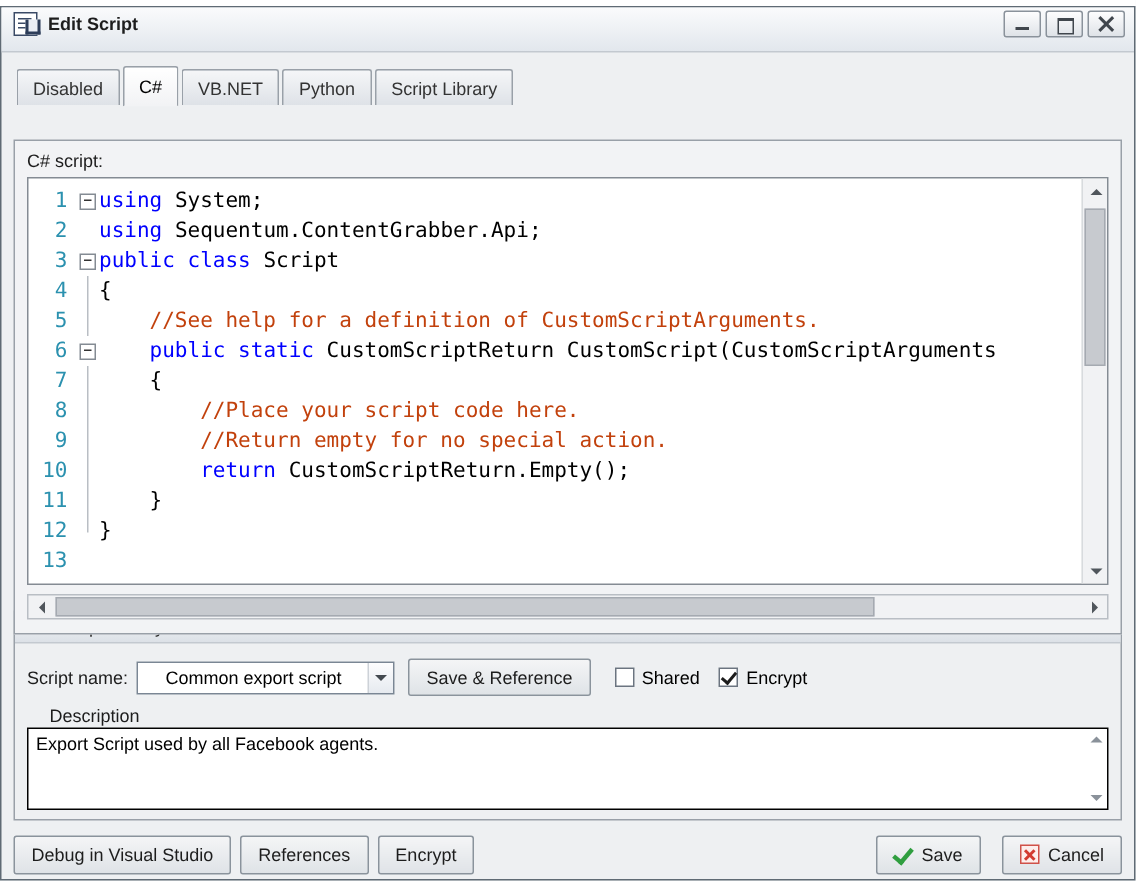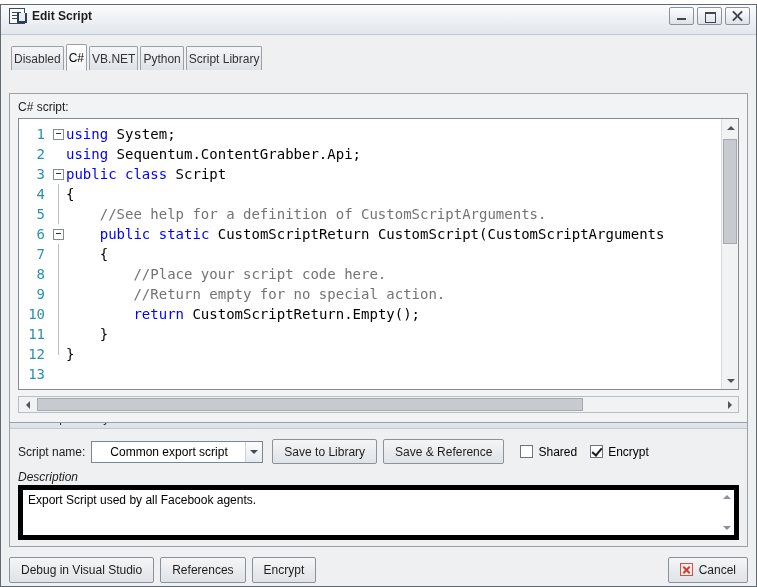--- a/index.html
+++ b/index.html
@@ -32,21 +32,21 @@
   .winbtn.min::after { content:""; position:absolute; left:7px; bottom:4px; width:9px; height:2px; background:#40464d; }
   .winbtn.max::after { content:""; position:absolute; left:7px; top:4px; width:9px; height:8px; border:1px solid #40464d; border-top-width:2px; }
   .winbtn.cls::before, .winbtn.cls::after {
     content:""; position:absolute; left:5px; top:7px; width:13px; height:2px; background:#40464d; }
   .winbtn.cls::before { transform: rotate(45deg); }
   .winbtn.cls::after  { transform: rotate(-45deg); }
 
   
   .tabstrip { position: absolute; left: 10px; top: 38px; height: 27px; display: flex; align-items: flex-end; z-index: 3; }
   .tab {
-    height: 24px; padding: 0 2px; margin-right: 2px;
+    height: 24px; padding: 0 10px; margin-right: 2px;
     display: flex; align-items: center; font-size: 12px; color: #333;
     background: linear-gradient(#f5f6f8, #dee2e7);
     border: 1px solid #99a0a8; border-bottom: none; border-radius: 2px 2px 0 0;
   }
   .tab.active {
     height: 27px; margin-bottom: -1px; color: #000;
     background: linear-gradient(#ffffff, #f2f3f5);
     border: 1px solid #99a0a8; border-bottom: 1px solid #f2f3f5;
   }
 
@@ -65,21 +65,21 @@
   .crow { height: 20px; display: flex; align-items: center; white-space: pre; }
   .ln { display: inline-block; width: 32px; text-align: right; padding-right: 6px; flex: 0 0 32px;
         font-family: "DejaVu Sans Mono", monospace; font-size: 14px; color: #2b91af; }
   .fold { position: relative; width: 15px; height: 20px; flex: 0 0 15px; display: flex; align-items: center; justify-content: center; }
   .fold.fbox::before { content:""; width: 9px; height: 9px; border: 1px solid #848b93; background: #fff; }
   .fold.fbox::after { content:""; position: absolute; left: 5px; top: 9px; width: 5px; height: 1px; background: #333; }
   .fold.g-mid { background: linear-gradient(#b9bec4,#b9bec4) 50% 0/1px 100% no-repeat; }
   .fold.g-end { background: linear-gradient(#b9bec4,#b9bec4) 50% 0/1px 55% no-repeat; }
   .code { font-family: "DejaVu Sans Mono", monospace; font-size: 14px; white-space: pre; overflow: hidden; }
   .tok-k { color: #0000ff; }
-  .tok-c { color: #737373; }
+  .tok-c { color: #c2410c; }
   .tok-p { color: #000000; }
 
   
   .vscroll {
     position: absolute; top: 0; right: 0; bottom: 0; width: 17px;
     background: #f1f2f4; border-left: 1px solid #d8dbde;
   }
   .hscroll {
     position: absolute; left: 8px; right: 8px; top: 302px; height: 17px;
     background: #f1f2f4; border: 1px solid #b9bec4;
@@ -122,24 +122,24 @@
     font-family: "Liberation Sans", sans-serif; display: inline-flex; align-items: center; gap: 6px;
   }
   .lib-row .btn { margin-right: 6px; }
   .btn.ref { margin-right: 16px; }
 
   .checkbox { display: inline-flex; align-items: flex-start; gap: 5px; margin-right: 13px; }
   .box { position: relative; width: 13px; height: 13px; border: 1px solid #6b7480; background: #fff; }
   .box.checked::after { content:""; position: absolute; left: 3px; top: 0px; width: 4px; height: 8px;
     border: solid #1c1c1c; border-width: 0 2px 2px 0; transform: rotate(40deg); }
 
-  .desc-label { position: absolute; left: 8px; top: 62px; font-size: 12px; color: #1d1d1d; font-style: italic; }
+  .desc-label { position: absolute; left: 23px; top: 62px; font-size: 12px; color: #1d1d1d; }
   .desc-box {
     position: absolute; left: 8px; right: 8px; top: 77px; height: 55px;
-    background: #fff; border: 5px solid #000000;
+    background: #fff; border: 1px solid #000000;
   }
   .desc-text { position: absolute; left: 5px; top: 3px; right: 18px; font-size: 12px; color: #000; }
   .desc-scroll { position: absolute; right: 0; top: 0; bottom: 0; width: 14px; }
   .mini-arrow { position: absolute; right: 3px; width: 0; height: 0; border: 4px solid transparent; }
   .mini-up { top: 3px; border-bottom-color: #8a919a; margin-top: -2px; }
   .mini-dn { bottom: 3px; border-top-color: #8a919a; margin-bottom: -2px; }
 
   
   .footer { position: absolute; left: 8px; right: 8px; top: 551px; height: 27px; display: flex; align-items: center; }
   .footer .left  { display: flex; gap: 6px; }
@@ -214,21 +214,20 @@
       <span>C# Script Library</span>
       <span class="chev"></span>
     </div>
 
     <div class="lib-row">
       <span class="lbl">Script name:</span>
       <div class="combo">
         <span>Common export script</span>
         <span class="combo-btn"></span>
       </div>
-      <button class="btn">Save to Library</button>
       <button class="btn ref">Save &amp; Reference</button>
       <span class="checkbox">
         <span class="box"></span>
         <span>Shared</span>
       </span>
       <span class="checkbox">
         <span class="box checked"></span>
         <span>Encrypt</span>
       </span>
     </div>
@@ -244,19 +243,23 @@
   </div>
 
   <div class="footer">
     <div class="left">
       <button class="btn">Debug in Visual Studio</button>
       <button class="btn">References</button>
       <button class="btn">Encrypt</button>
     </div>
     <div class="right">
       <button class="btn">
+        <span class="icon-check"></span>
+        <span>Save</span>
+      </button>
+      <button class="btn">
         <span class="icon-cancel"></span>
         <span>Cancel</span>
       </button>
     </div>
   </div>
 
 </div>
 
 </body></html>

